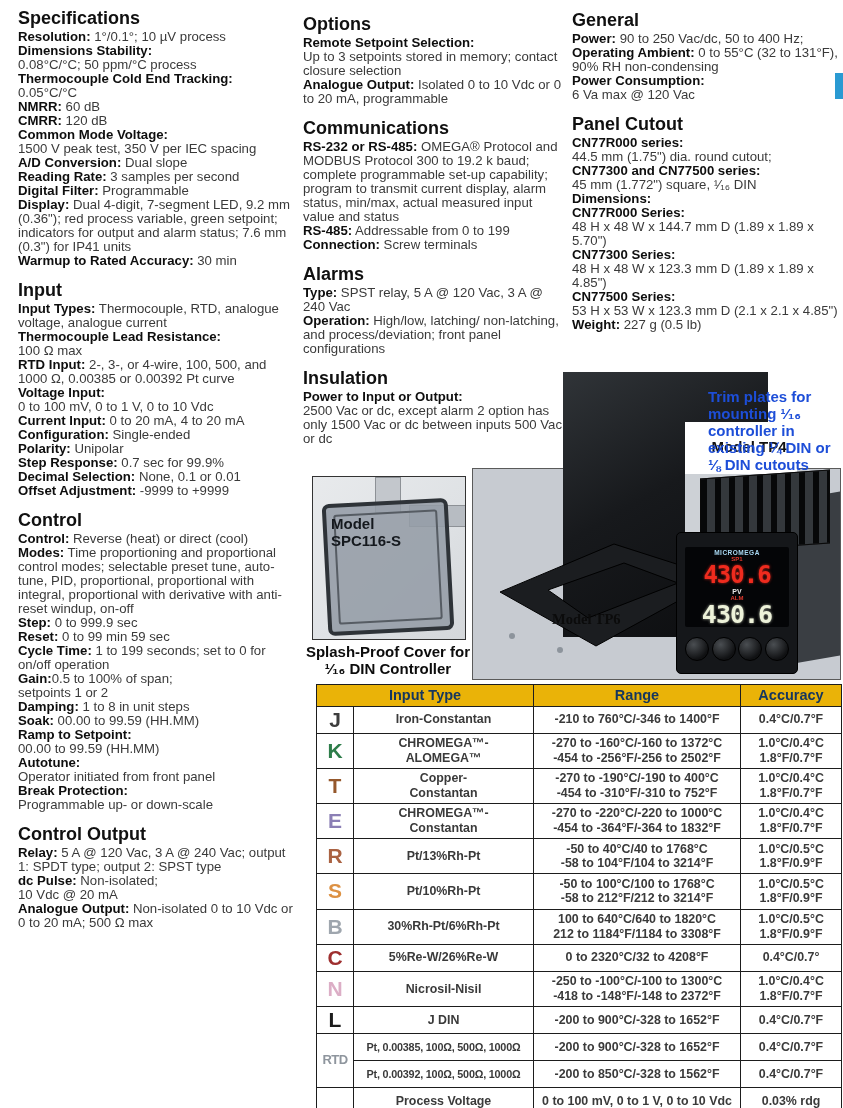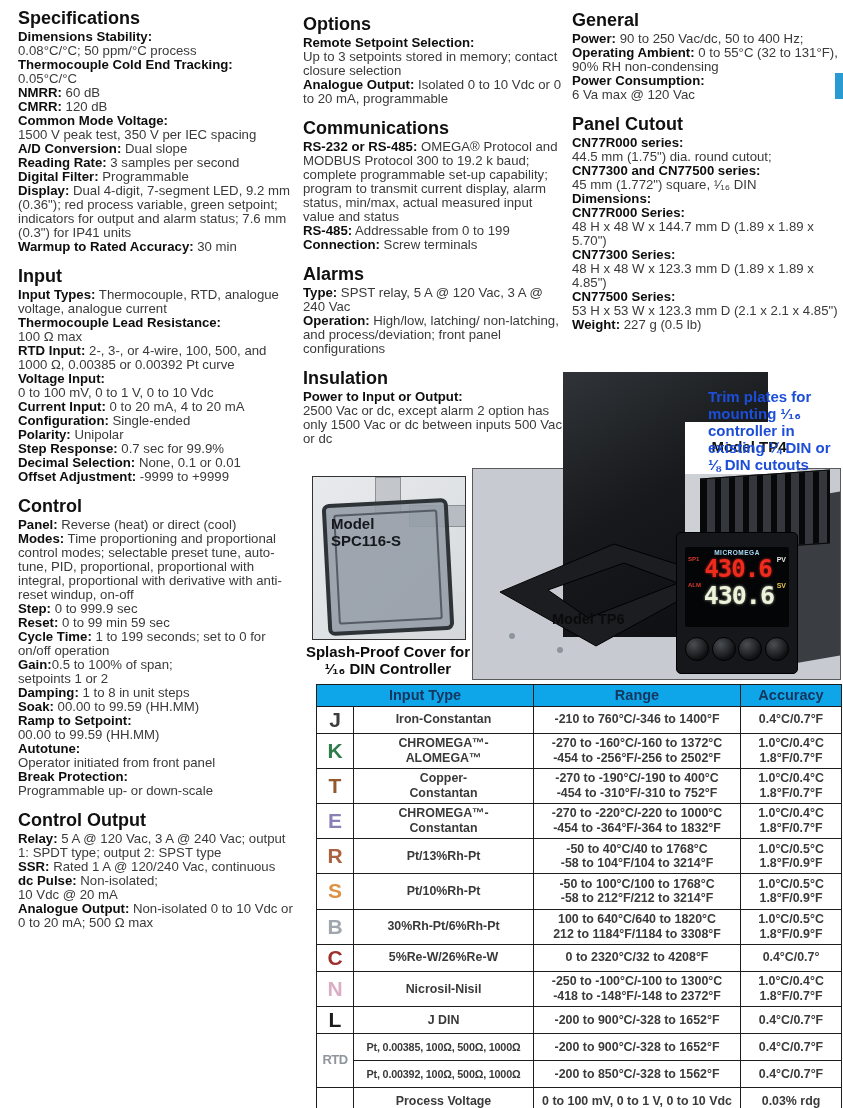--- a/index.html
+++ b/index.html
@@ -26,64 +26,65 @@
                   font-size:15px;line-height:17px;font-weight:bold;color:#0c0c0c;}
   
   #photo-frame{position:absolute;left:472px;top:468px;width:367px;height:210px;background:#c7cbd1;
                border:1px solid #5a5a5a;z-index:1;}
   #tp4{position:absolute;left:563px;top:372px;width:205px;height:265px;z-index:2;
        background:linear-gradient(150deg,#303438 0%,#17191c 45%,#0c0d0f 100%);}
   #tp4-cutout{position:absolute;left:122px;top:50px;width:112px;height:115px;background:#cdd1d6;}
   #tp4-cutout .white{position:absolute;left:0;top:0;width:112px;height:52px;background:#ffffff;}
   #tp4-label{position:absolute;left:0;top:16px;width:128px;text-align:center;font-size:15px;font-weight:bold;color:#111;}
   #tp6-svg{position:absolute;left:490px;top:538px;z-index:2;}
-  #tp6-label{position:absolute;left:552px;top:611px;z-index:3;font-size:14.5px;font-weight:bold;color:#0b0b0b;}
+  #tp6-label{position:absolute;left:552px;top:611px;z-index:3;font-size:14.5px;font-weight:bold;color:#0b0b0b;font-family:Liberation Serif, serif;}
   #trim-note{position:absolute;left:708px;top:388px;width:133px;z-index:3;
              font-size:15px;line-height:17px;font-weight:bold;color:#1d4ed8;}
   
   #controller{position:absolute;left:660px;top:470px;width:180px;height:206px;z-index:2;}
   #ctrl-side{position:absolute;left:128px;top:26px;width:52px;height:164px;background:#3a3e43;transform:skewY(-10deg);}
   #ctrl-rear{position:absolute;left:40px;top:4px;width:128px;height:72px;background:#2b2e32;
              background-image:repeating-linear-gradient(90deg,#070809 0 6px,#34383c 6px 14px),
                               repeating-linear-gradient(0deg,rgba(43,46,50,0) 0 5px,#2b2e32 5px 9px);
              border:1px solid #0a0a0a;transform:skewY(-4deg);}
   #ctrl-bezel{position:absolute;left:16px;top:62px;width:120px;height:140px;background:#15171a;
               border:1px solid #000;border-radius:5px;}
   #ctrl-display{position:absolute;left:8px;top:14px;width:104px;height:80px;background:#040507;border-radius:2px;overflow:hidden;}
   #ctrl-brand{width:100%;text-align:center;font-size:6.5px;letter-spacing:0.5px;color:#a8d8f2;font-weight:bold;padding-top:2px;}
-  .disp-row{display:flex;align-items:flex-start;justify-content:space-between;padding:0 3px;}
+  .disp-row{display:flex;align-items:center;justify-content:space-between;padding:0 3px;flex-direction:column;}
   .disp-side{display:flex;flex-direction:column;align-items:center;}
   .seg{font-family:"DejaVu Sans Mono",monospace;font-weight:bold;letter-spacing:-1px;}
   #pv-value{font-size:24px;line-height:26px;color:#ef2b1e;text-shadow:0 0 3px rgba(239,43,30,.8);}
   #sv-value{font-size:25px;line-height:27px;color:#edf2d9;text-shadow:0 0 3px rgba(237,242,217,.7);}
   .lab-red{font-size:6px;color:#e0392d;font-weight:bold;}
   .lab-wht{font-size:7px;color:#e8e8e8;font-weight:bold;}
   .lab-yel{font-size:7px;color:#e8c84a;font-weight:bold;}
   #ctrl-buttons{position:absolute;left:8px;top:104px;width:104px;display:flex;justify-content:space-between;}
   .btn{width:22px;height:22px;border-radius:50%;border:1px solid #000;
        background:radial-gradient(circle at 35% 30%,#4a4e52,#101113 70%);}
   
   #spec-table{position:absolute;left:316px;top:684px;width:525px;border-collapse:collapse;table-layout:fixed;
               background:#fff;z-index:4;font-size:12.4px;line-height:14.6px;color:#3a3a3a;}
   #spec-table th,#spec-table td{border:1.5px solid #1d1d1d;padding:2.5px 3px;text-align:center;overflow:hidden;}
-  #spec-table thead th{background:#0ea5e9;color:#15365e;font-size:14.5px;font-weight:bold;padding:3px;}
+  #spec-table thead th{background:#eab308;color:#15365e;font-size:14.5px;font-weight:bold;padding:3px;}
   #spec-table td.code{font-size:21px;font-weight:bold;line-height:20px;}
   #spec-table td.code.rtd{font-size:13px;letter-spacing:-0.5px;}
   #spec-table td{height:21px;font-weight:bold;}
   #spec-table td.small{font-size:10.8px;letter-spacing:-0.2px;}
 </style>
 </head>
 <body>
 
 <div id="page">
 
   <div id="edge-tab"></div>
 
   <div class="col" style="left:18px;top:8px;width:278px;">
       <div class="sec-title">Specifications</div>
+      <div class="spec-item"><span class="bld">Resolution:</span><span> 1°/0.1°; 10 µV process</span></div>
       <div class="spec-item"><span class="bld">Dimensions Stability:</span><br><span>0.08°C/°C; 50 ppm/°C process</span></div>
       <div class="spec-item"><span class="bld">Thermocouple Cold End Tracking:</span><br><span>0.05°C/°C</span></div>
       <div class="spec-item"><span class="bld">NMRR:</span><span> 60 dB</span></div>
       <div class="spec-item"><span class="bld">CMRR:</span><span> 120 dB</span></div>
       <div class="spec-item"><span class="bld">Common Mode Voltage:</span><br><span>1500 V peak test, 350 V per IEC spacing</span></div>
       <div class="spec-item"><span class="bld">A/D Conversion:</span><span> Dual slope</span></div>
       <div class="spec-item"><span class="bld">Reading Rate:</span><span> 3 samples per second</span></div>
       <div class="spec-item"><span class="bld">Digital Filter:</span><span> Programmable</span></div>
       <div class="spec-item"><span class="bld">Display:</span><span> Dual 4-digit, 7-segment LED, 9.2 mm (0.36"); red process variable, green setpoint; indicators for output and alarm status; 7.6 mm (0.3") for IP41 units</span></div>
       <div class="spec-item"><span class="bld">Warmup to Rated Accuracy:</span><span> 30 min</span></div>
@@ -92,34 +93,33 @@
       <div class="spec-item"><span class="bld">Thermocouple Lead Resistance:</span><br><span>100 Ω max</span></div>
       <div class="spec-item"><span class="bld">RTD Input:</span><span> 2-, 3-, or 4-wire, 100, 500, and 1000 Ω, 0.00385 or 0.00392 Pt curve</span></div>
       <div class="spec-item"><span class="bld">Voltage Input:</span><br><span>0 to 100 mV, 0 to 1 V, 0 to 10 Vdc</span></div>
       <div class="spec-item"><span class="bld">Current Input:</span><span> 0 to 20 mA, 4 to 20 mA</span></div>
       <div class="spec-item"><span class="bld">Configuration:</span><span> Single-ended</span></div>
       <div class="spec-item"><span class="bld">Polarity:</span><span> Unipolar</span></div>
       <div class="spec-item"><span class="bld">Step Response:</span><span> 0.7 sec for 99.9%</span></div>
       <div class="spec-item"><span class="bld">Decimal Selection:</span><span> None, 0.1 or 0.01</span></div>
       <div class="spec-item"><span class="bld">Offset Adjustment:</span><span> -9999 to +9999</span></div>
       <div class="sec-title">Control</div>
-      <div class="spec-item"><span class="bld">Panel:</span><span> Reverse (heat) or direct (cool)</span></div>
+      <div class="spec-item"><span class="bld">Control:</span><span> Reverse (heat) or direct (cool)</span></div>
       <div class="spec-item"><span class="bld">Modes:</span><span> Time proportioning and proportional control modes; selectable preset tune, auto-tune, PID, proportional, proportional with integral, proportional with derivative with anti-reset windup, on-off</span></div>
       <div class="spec-item"><span class="bld">Step:</span><span> 0 to 999.9 sec</span></div>
       <div class="spec-item"><span class="bld">Reset:</span><span> 0 to 99 min 59 sec</span></div>
       <div class="spec-item"><span class="bld">Cycle Time:</span><span> 1 to 199 seconds; set to 0 for on/off operation</span></div>
       <div class="spec-item"><span class="bld">Gain:</span><span>0.5 to 100% of span;</span><br><span> setpoints 1 or 2</span></div>
       <div class="spec-item"><span class="bld">Damping:</span><span> 1 to 8 in unit steps</span></div>
       <div class="spec-item"><span class="bld">Soak:</span><span> 00.00 to 99.59 (HH.MM)</span></div>
       <div class="spec-item"><span class="bld">Ramp to Setpoint:</span><br><span>00.00 to 99.59 (HH.MM)</span></div>
       <div class="spec-item"><span class="bld">Autotune:</span><br><span>Operator initiated from front panel</span></div>
       <div class="spec-item"><span class="bld">Break Protection:</span><br><span>Programmable up- or down-scale</span></div>
       <div class="sec-title">Control Output</div>
       <div class="spec-item"><span class="bld">Relay:</span><span> 5 A @ 120 Vac, 3 A @ 240 Vac; output 1: SPDT type; output 2: SPST type</span></div>
-      <div class="spec-item"><span class="bld">SSR:</span><span> Rated 1 A @ 120/240 Vac, continuous</span></div>
       <div class="spec-item"><span class="bld">dc Pulse:</span><span> Non-isolated;</span><br><span>10 Vdc @ 20 mA</span></div>
       <div class="spec-item"><span class="bld">Analogue Output:</span><span> Non-isolated 0 to 10 Vdc or 0 to 20 mA;  500 Ω max</span></div>
     </div>
   <div class="col" style="left:303px;top:14px;width:260px;">
       <div class="sec-title">Options</div>
       <div class="spec-item"><span class="bld">Remote Setpoint Selection:</span><br><span>Up to 3 setpoints stored in memory; contact closure selection</span></div>
       <div class="spec-item"><span class="bld">Analogue Output:</span><span> Isolated 0 to 10 Vdc or 0 to 20 mA, programmable</span></div>
       <div class="sec-title">Communications</div>
       <div class="spec-item"><span class="bld">RS-232 or RS-485:</span><span> OMEGA® Protocol and MODBUS Protocol 300 to 19.2 k baud; complete programmable set-up capability; program to transmit current display, alarm status, min/max, actual measured input value and status</span></div>
       <div class="spec-item"><span class="bld">RS-485:</span><span> Addressable from 0 to 199</span></div>

